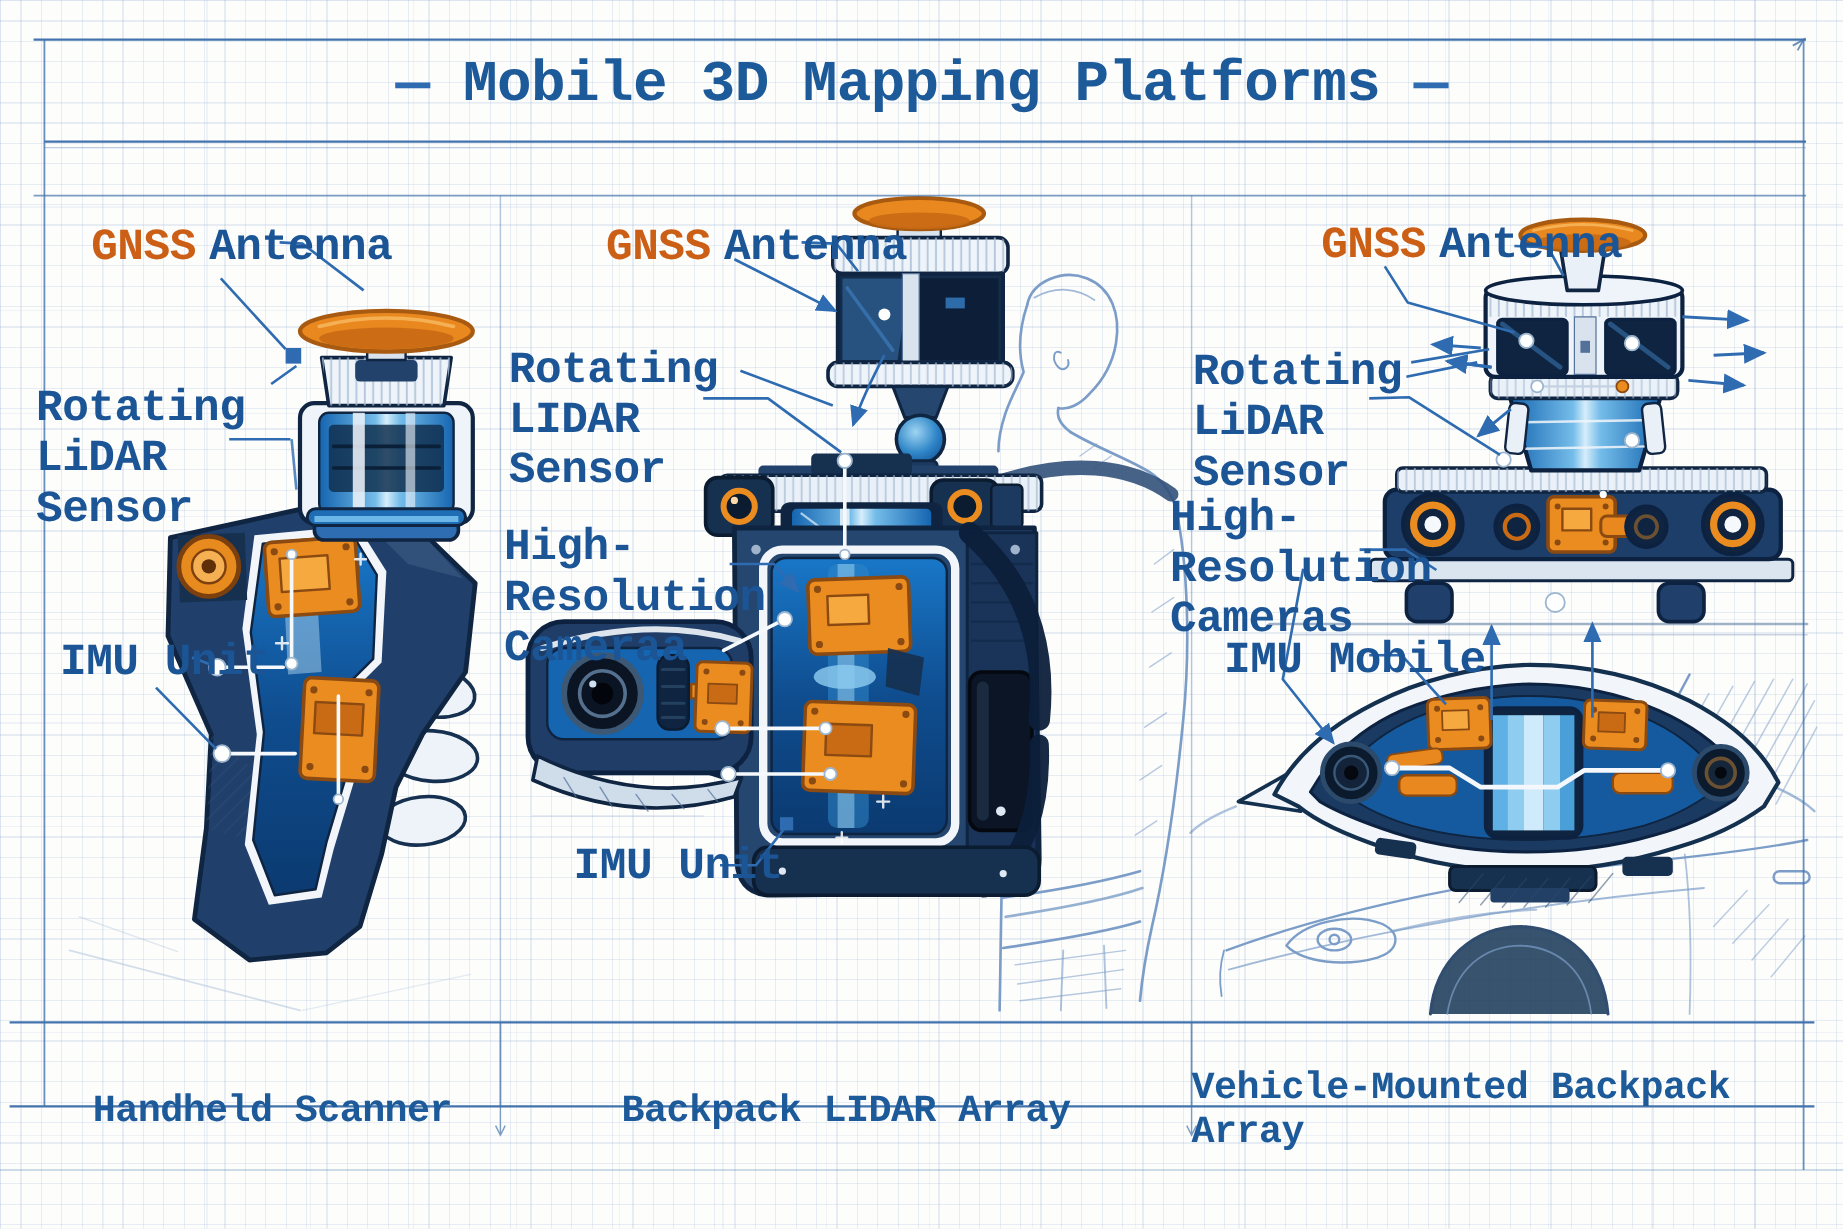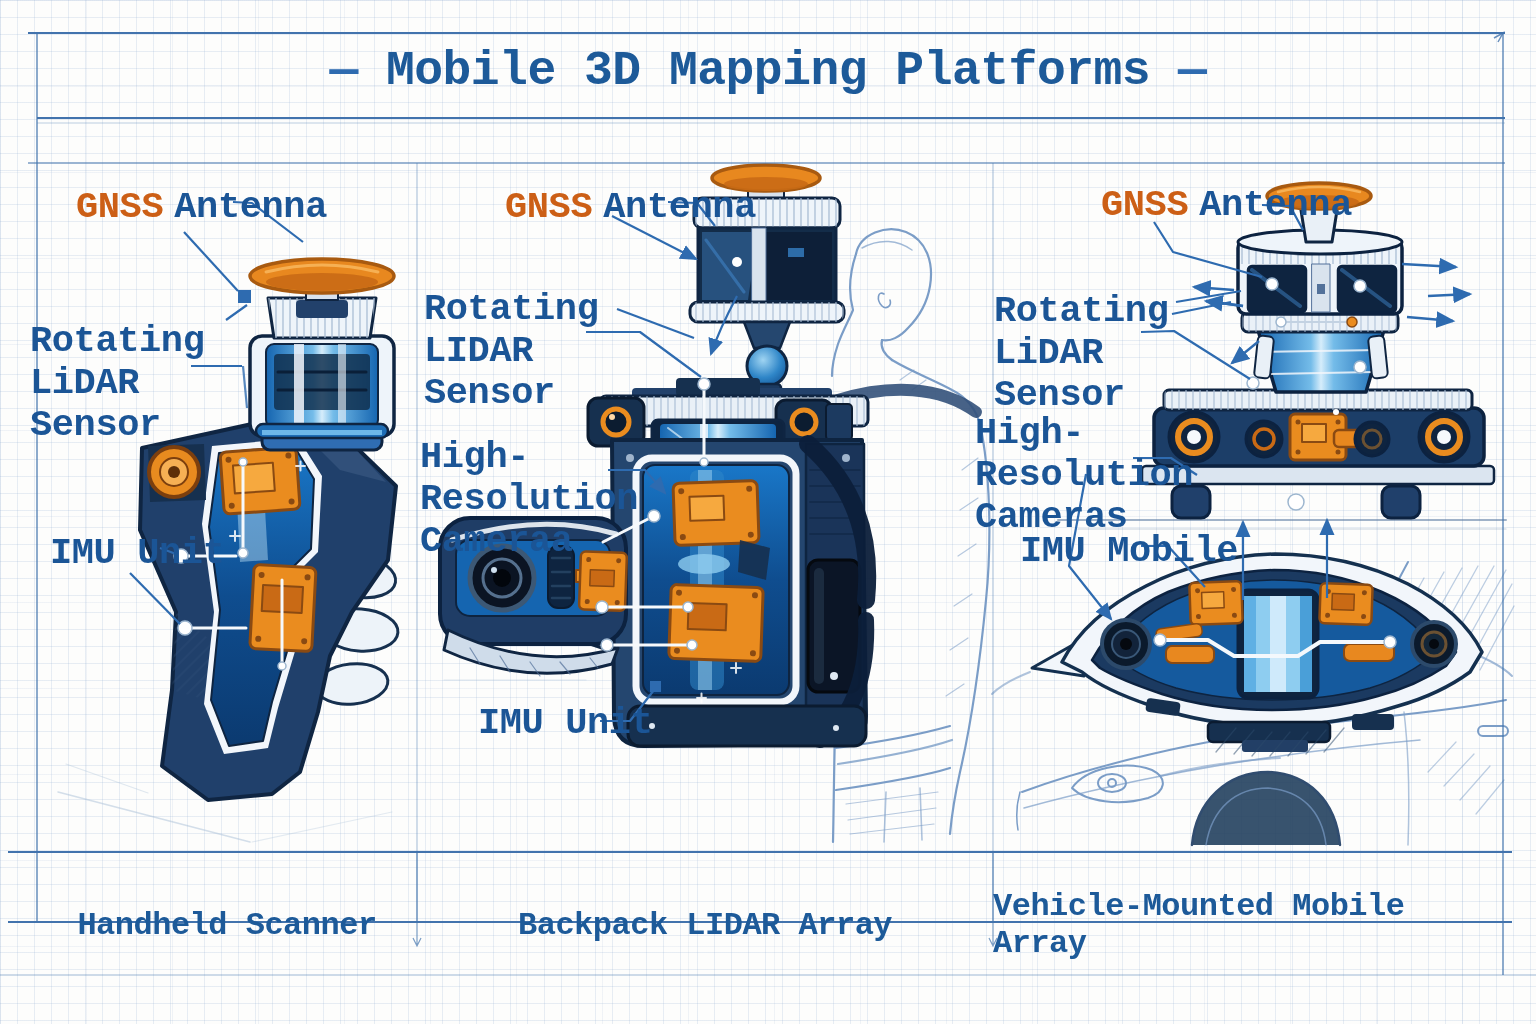--- a/index.html
+++ b/index.html
@@ -533,15 +533,15 @@
 
 <div class="label" style="left:1101px;top:184px;white-space:nowrap">
   <span class="accent">GNSS</span><span class="rest">Antenna</span>
 </div>
 <div class="label center" style="left:994px;top:290px;width:212px">Rotating LiDAR Sensor</div>
 <div class="label center" style="left:975px;top:412px;width:212px">High-Resolution Cameras</div>
 <div class="label" style="left:1020px;top:530px;white-space:nowrap">IMU Mobile</div>
 
 <div class="caption" style="left:37px;width:380px">Handheld Scanner</div>
 <div class="caption" style="left:417px;width:576px">Backpack LIDAR Array</div>
-<div class="caption" style="left:993px;width:510px">Vehicle-Mounted Mobile Array</div>
+<div class="caption" style="left:993px;width:510px">Vehicle-Mounted Backpack Array</div>
 
 </div>
 
 </body></html>

